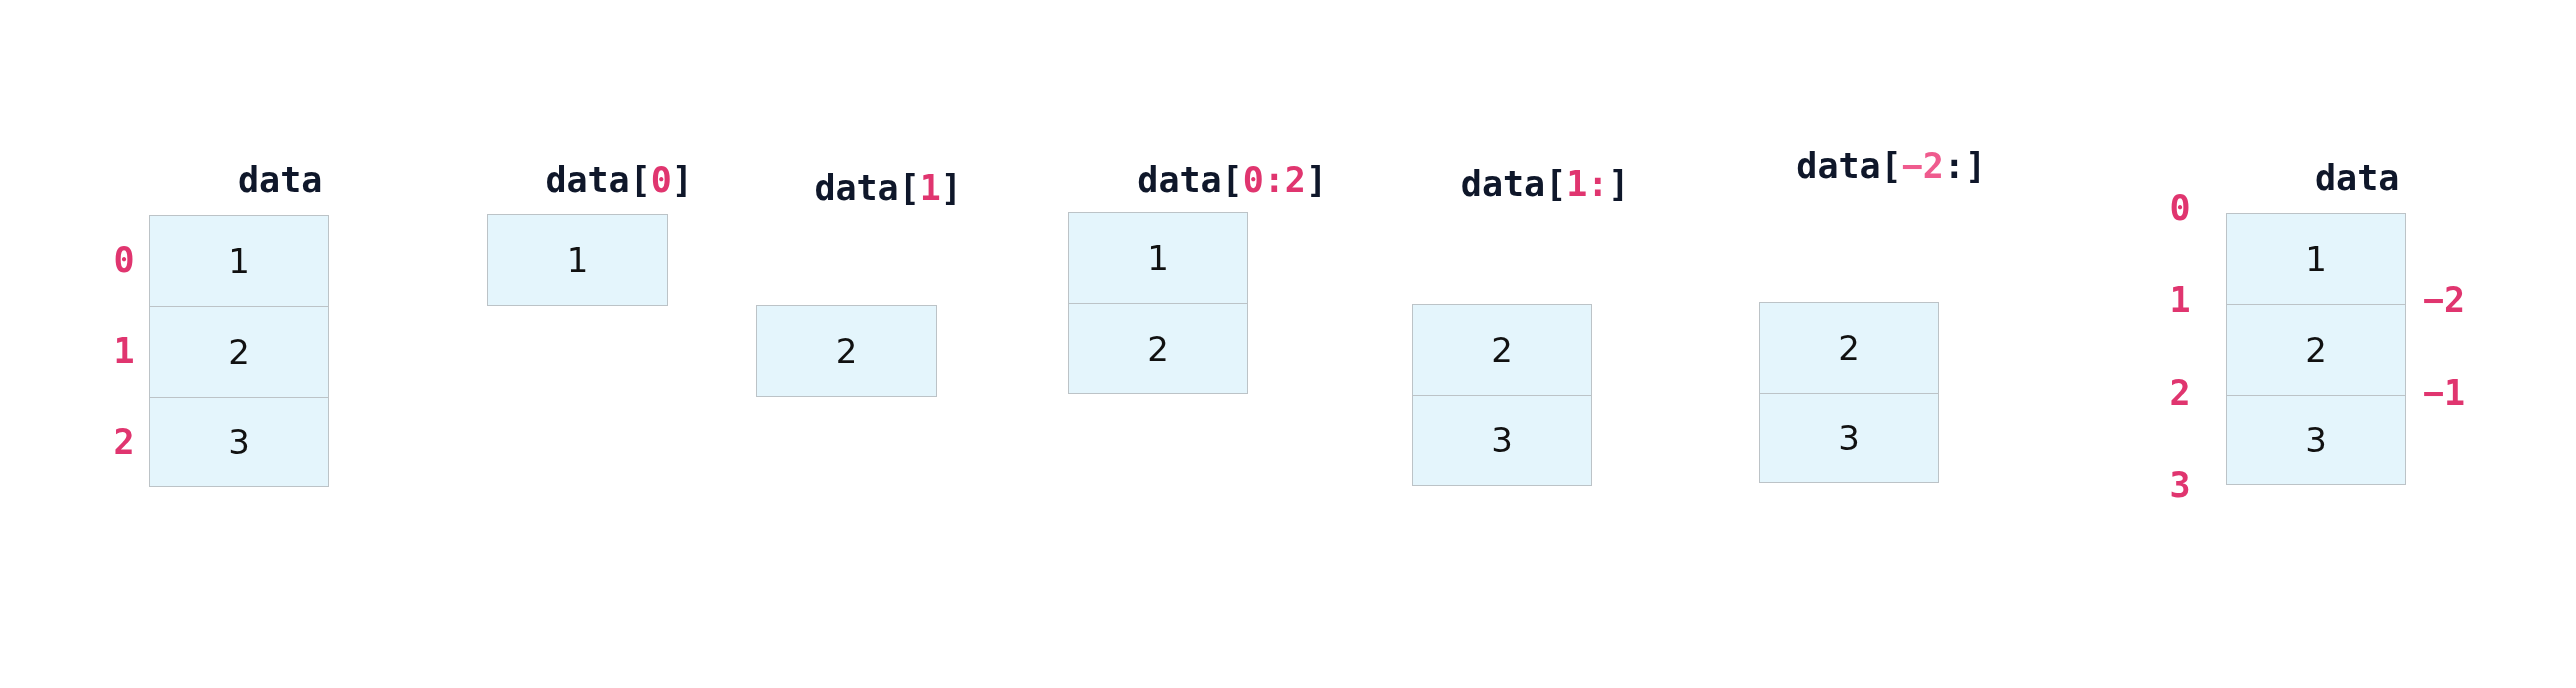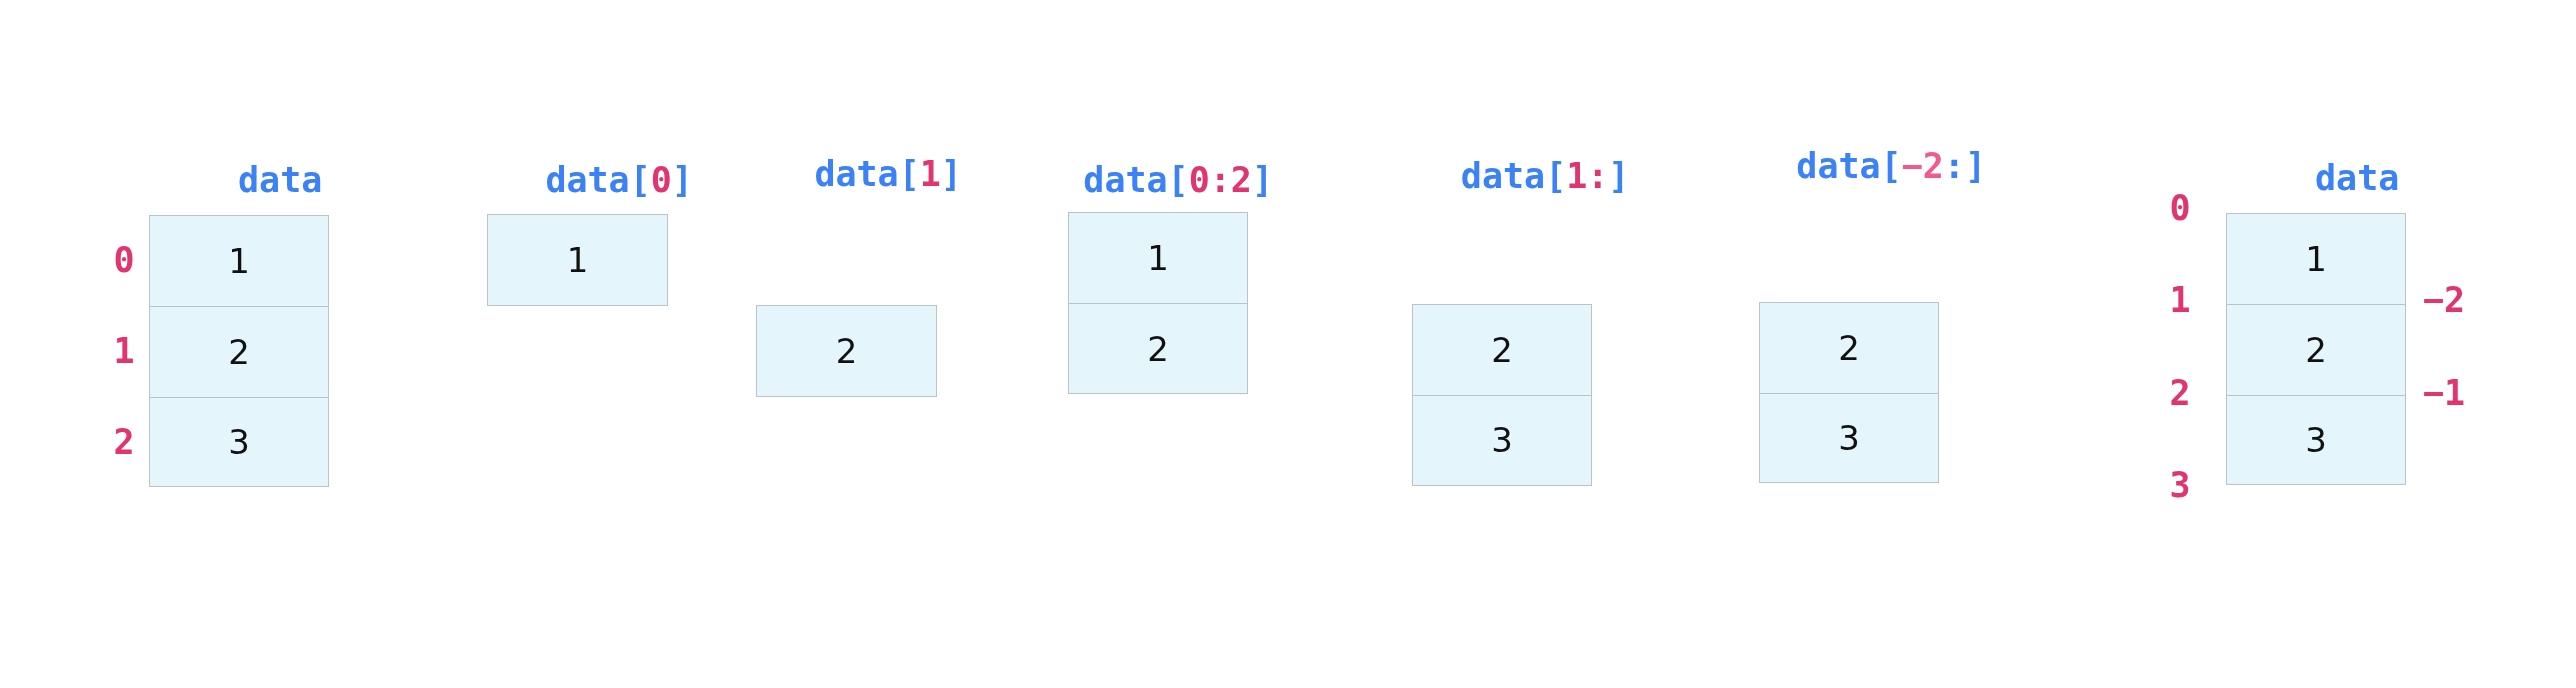--- a/index.html
+++ b/index.html
@@ -16,21 +16,21 @@
   }
   .title {
     position: absolute;
     transform: translate(-50%, -50%);
     font-family: "DejaVu Sans Mono", "Liberation Mono", monospace;
     font-weight: bold;
     font-size: 35px;
     line-height: 1;
     white-space: pre;
   }
-  .title .c-blue { color: #3b82f6; }
+  .title .c-blue { color: #0f172a; }
   .title .c-pink { color: #e0356f; }
   .title .c-pink-light { color: #ef5b8e; }
   .box {
     position: absolute;
     box-sizing: border-box;
     border: 1.4px solid #bcc3c7;
     background: #e4f5fc;
   }
   .cell {
     position: absolute;
@@ -78,40 +78,40 @@
 <div>
   <div class="title" style="left:577px; top:180px;text-align:center;">
     <span class="c-blue">data[</span><span class="c-pink">0</span><span class="c-blue">]</span>
   </div>
   <div class="box" style="left:487px; top:214px; width:181px; height:92px;">
     <div class="cell" style="top:0; height:89px;">1</div>
   </div>
 </div>
 
 <div>
-  <div class="title" style="left:846px; top:174px;">
+  <div class="title" style="left:846px; top:188px;">
     <span class="c-blue">data[</span><span class="c-pink">1</span><span class="c-blue">]</span>
   </div>
   <div class="box" style="left:756px; top:305px; width:181px; height:92px;">
     <div class="cell" style="top:0; height:89px;">2</div>
   </div>
 </div>
 
 <div>
-  <div class="title" style="left:1136px; top:180px;">
+  <div class="title" style="left:1190px; top:180px;">
     <span class="c-blue">data[</span><span class="c-pink">0:2</span><span class="c-blue">]</span>
   </div>
   <div class="box" style="left:1068px; top:212px; width:180px; height:182px;">
     <div class="cell" style="top:0; height:90px;">1</div>
     <div class="cell" style="top:90px; height:90px;">2</div>
   </div>
 </div>
 
 <div>
-  <div class="title" style="left:1503px; top:176px;text-align:right;">
+  <div class="title" style="left:1503px; top:184px;text-align:right;">
     <span class="c-blue">data[</span><span class="c-pink">1:</span><span class="c-blue">]</span>
   </div>
   <div class="box" style="left:1412px; top:304px; width:180px; height:182px;">
     <div class="cell" style="top:0; height:90px;">2</div>
     <div class="cell" style="top:90px; height:89px;">3</div>
   </div>
 </div>
 
 <div>
   <div class="title" style="left:1849px; top:166px;">

